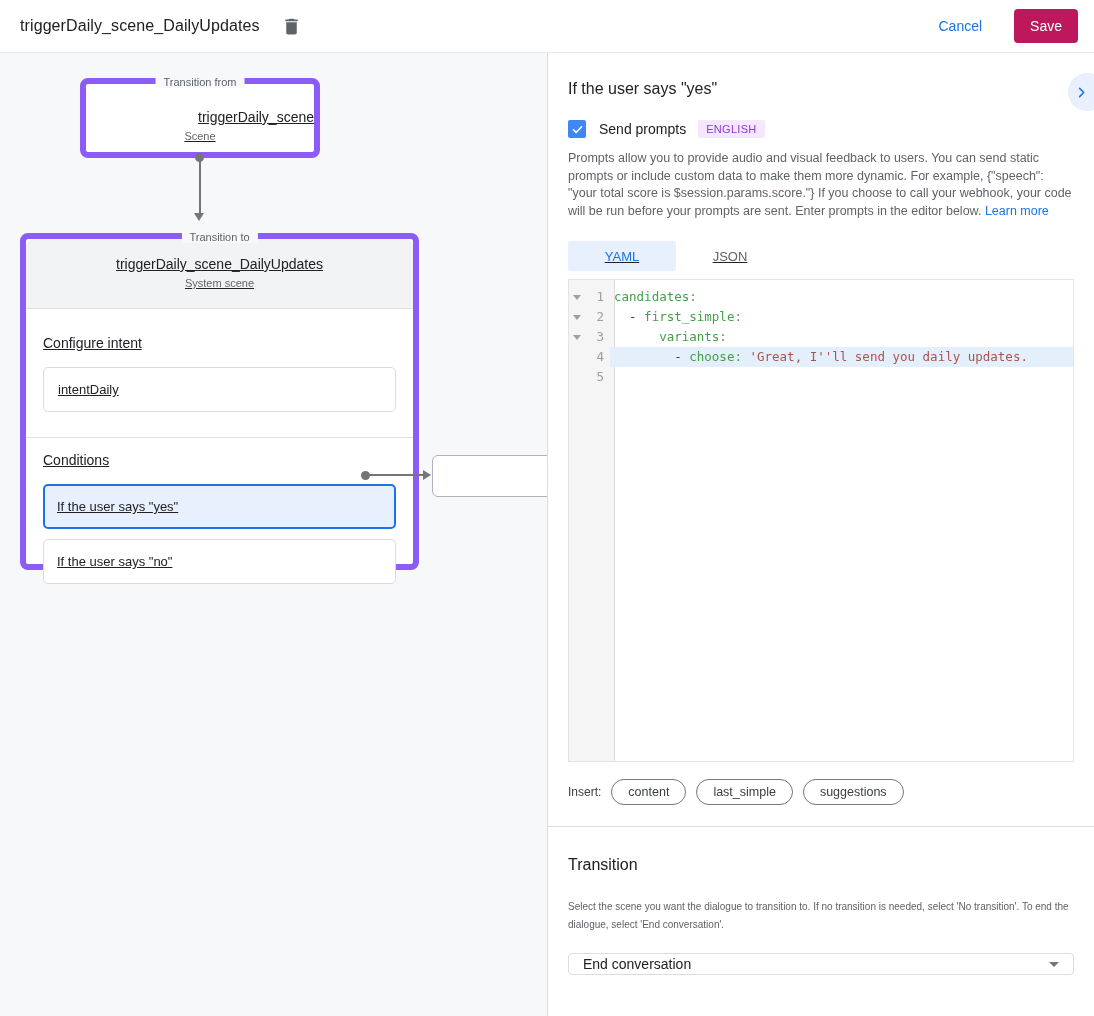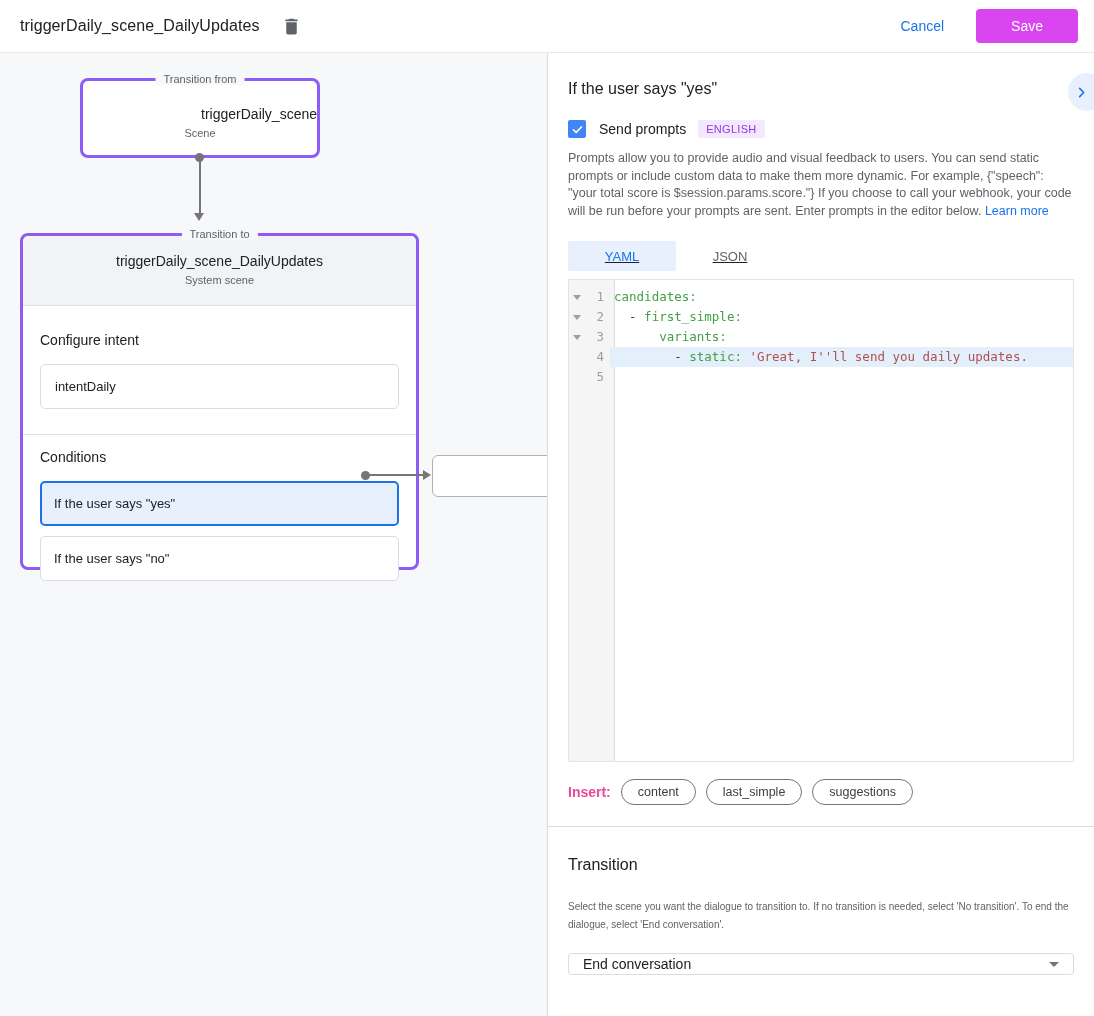--- a/index.html
+++ b/index.html
@@ -24,36 +24,36 @@
   .trash-btn {
     margin-left: 16px; width: 32px; height: 32px; border: none; background: transparent;
     display: flex; align-items: center; justify-content: center; cursor: pointer; border-radius: 50%;
   }
   .header-spacer { flex: 1; }
   .cancel-btn {
     border: none; background: transparent; color: #1a73e8; font-size: 14px; font-weight: 500;
     padding: 8px 16px; cursor: pointer; margin-right: 16px; border-radius: 4px;
   }
   .save-btn {
-    background: #d946ef; color: #fff; border: none; border-radius: 4px;
-    font-size: 14px; font-weight: 500; padding: 9px 35px; cursor: pointer;
+    background: #be185d; color: #fff; border: none; border-radius: 4px;
+    font-size: 14px; font-weight: 500; padding: 9px 16px; cursor: pointer;
   }
 
   
   .main { display: flex; height: 963px; }
   .canvas {
     position: relative; width: 547px; flex: none; background: #f7f8fa; overflow: hidden;
   }
   .panel {
     position: relative; flex: 1; background: #fff; border-left: 1px solid #dadce0; overflow: hidden;
   }
 
   
   .flow-card {
-    position: absolute; background: #fff; border: 3px solid #8b5cf6; border-radius: 8px;
+    position: absolute; background: #fff; border: 6px solid #8b5cf6; border-radius: 8px; text-decoration: underline;
   }
   .flow-legend {
     position: absolute; top: -8px; left: 50%; transform: translateX(-50%);
     background: #f7f8fa; padding: 0 8px; font-size: 11px; color: #5f6368; white-space: nowrap;
   }
   .card-from { left: 80px; top: 25px; width: 240px; height: 80px; }
   .card-from .card-title { margin-top: 25px; text-align: right; font-size: 14px; }
   .card-sub { margin-top: 5px; text-align: center; font-size: 11px; color: #5f6368; }
 
   .card-to { left: 20px; top: 180px; width: 399px; height: 337px; }
@@ -157,21 +157,21 @@
   }
   .num-cell { width: 24px; flex: none; text-align: right; color: #9e9e9e; padding-right: 4px; }
   .gutter-gap { width: 2px; flex: none; }
   .code-cell { flex: 1; white-space: pre; padding-left: 4px; color: #3c4043; overflow: hidden; }
   .code-cell.hl { background: #e3effb; }
   .tok-key { color: #43a047; }
   .tok-string { color: #b0514f; }
   .tok-plain { color: #3c4043; }
 
   .insert-row { margin-top: 17px; display: flex; align-items: center; }
-  .insert-label { font-size: 14px; color: #ec4899; font-weight: bold; }
+  .insert-label { font-size: 12px; color: #404040; }
   .pill {
     margin-left: 10px; border: 1px solid #747775; border-radius: 14px; background: #fff;
     font-size: 12.5px; color: #3c4043; padding: 5px 16px; cursor: pointer;
     font-family: "Liberation Sans", "DejaVu Sans", sans-serif;
   }
 
   .panel-divider { margin-top: 21px; border-top: 1px solid #dadce0; }
 
   .transition-heading { margin-top: 29px; font-size: 16px; font-weight: 400; }
   .transition-desc { margin-top: 24px; font-size: 10px; line-height: 17.5px; color: #5f6368; max-width: 510px; }
@@ -302,21 +302,21 @@
                 <span class="fold-arrow"></span>
               </div>
               <div class="num-cell">3</div>
               <div class="gutter-gap"></div>
               <div class="code-cell"><span class="tok-plain">      </span><span class="tok-key">variants:</span></div>
             </div>
             <div class="code-row">
               <div class="fold-cell"></div>
               <div class="num-cell">4</div>
               <div class="gutter-gap"></div>
-              <div class="code-cell hl"><span class="tok-plain">        - </span><span class="tok-key">static:</span><span class="tok-plain"> </span><span class="tok-string">'Great, I''ll send you daily updates.</span></div>
+              <div class="code-cell hl"><span class="tok-plain">        - </span><span class="tok-key">choose:</span><span class="tok-plain"> </span><span class="tok-string">'Great, I''ll send you daily updates.</span></div>
             </div>
             <div class="code-row">
               <div class="fold-cell"></div>
               <div class="num-cell">5</div>
               <div class="gutter-gap"></div>
               <div class="code-cell"></div>
             </div>
           </div>
       </div>
 

